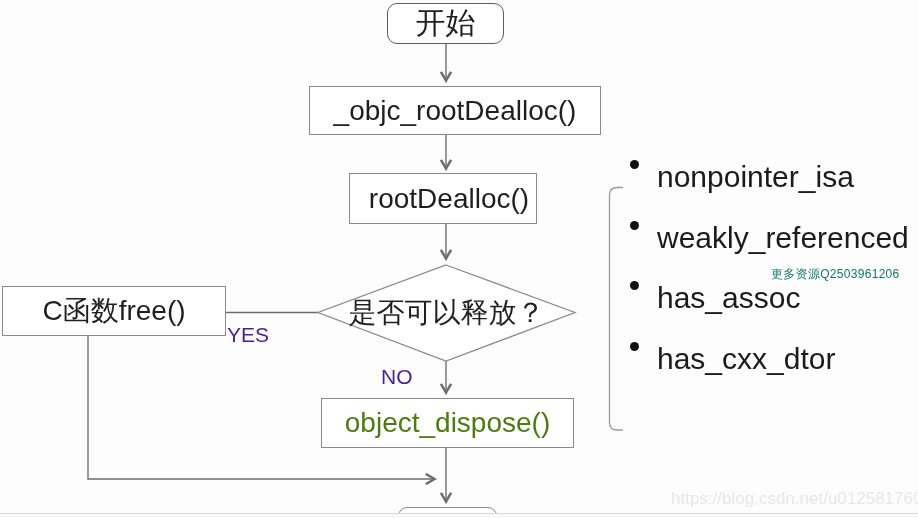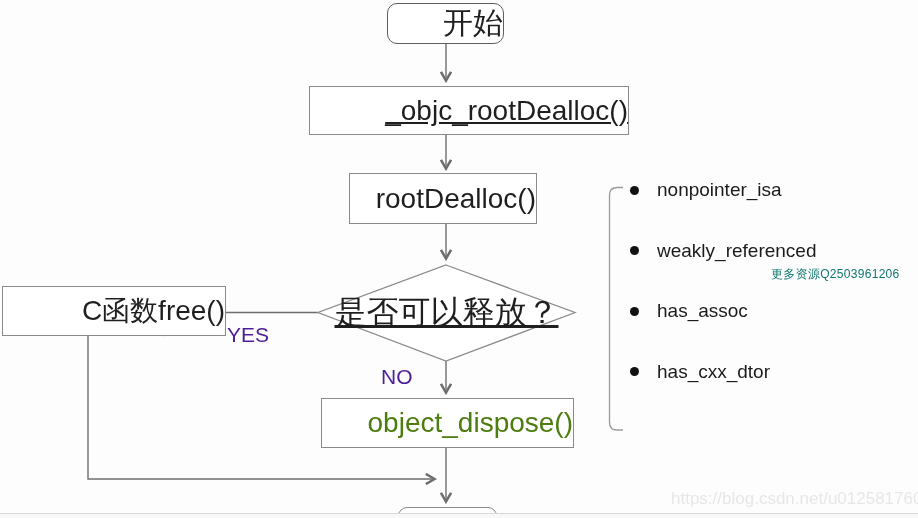--- a/index.html
+++ b/index.html
@@ -7,41 +7,41 @@
     width:918px;height:518px;overflow:hidden;
     font-family:"Liberation Sans","DejaVu Sans",sans-serif;
     background:#ffffff;
   }
   .stage{
     position:relative;width:918px;height:518px;
     background:#fdfdfd;overflow:hidden;
   }
   .wires{position:absolute;left:0;top:0;width:918px;height:518px;}
   .node{
-    position:absolute;display:flex;align-items:center;justify-content:flex-end;
+    position:absolute;display:flex;align-items:center;justify-content:center;
     background:#ffffff;border:1.4px solid #8a8a8a;
     color:#1f1f1f;white-space:nowrap;box-sizing:border-box;
   }
   .terminator{border:1.6px solid #5e5e5e;border-radius:10px;font-size:30px;}
   .process{font-size:28px;}
   .decision-label{
     position:absolute;background:transparent;border:none;
     display:flex;align-items:center;justify-content:center;
-    color:#1f1f1f;font-size:32px;white-space:nowrap;text-decoration:underline;
+    color:#1f1f1f;font-size:28px;white-space:nowrap;
   }
   .edge-label{
     position:absolute;color:#4c1d95;font-size:21px;white-space:nowrap;
   }
   .red-text{color:#4d7c0f;}
   .side-list{
     position:absolute;left:630px;top:160px;margin:0;padding:0;list-style:none;
   }
   .side-list li{
-    display:flex;align-items:center;height:60.5px;
-    font-size:19px;color:#1b1b1b;white-space:nowrap;
+    display:flex;align-items:flex-start;height:60.5px;
+    font-size:30px;color:#1b1b1b;white-space:nowrap;
   }
   .bullet-dot{
     width:9px;height:9px;border-radius:50%;background:#111;
     margin-right:18px;flex:0 0 auto;
   }
   .wm-center{
     position:absolute;left:771px;top:266px;
     font-size:12px;color:#0f766e;letter-spacing:.3px;white-space:nowrap;
   }
   .wm-bottom{
@@ -90,21 +90,21 @@
 
     <g transform="translate(156,317)">
       <path d="M0,0 L0,17 L4,13.6 L7,20 L9.6,18.9 L6.6,12.7 L11.8,12.7 Z" fill="#111111" stroke="#ffffff" stroke-width="1.2"></path>
     </g>
   </svg>
 
   <div class="node terminator" style="left:387px;top:3px;width:117px;height:41px;">
     <span>开始</span>
   </div>
 
-  <div class="node process" style="left:309px;top:86px;width:320px;height:49px;text-decoration:underline;">
+  <div class="node process" style="left:309px;top:86px;width:292px;height:49px;">
     <span>_objc_rootDealloc()</span>
   </div>
 
   <div class="node process" style="left:349px;top:173px;width:188px;height:51px;padding-left:12px;">
     <span>rootDealloc()</span>
   </div>
 
   <div class="decision-label" style="left:318px;top:265px;width:257px;height:96px;">
     <span>是否可以释放？</span>
   </div>

